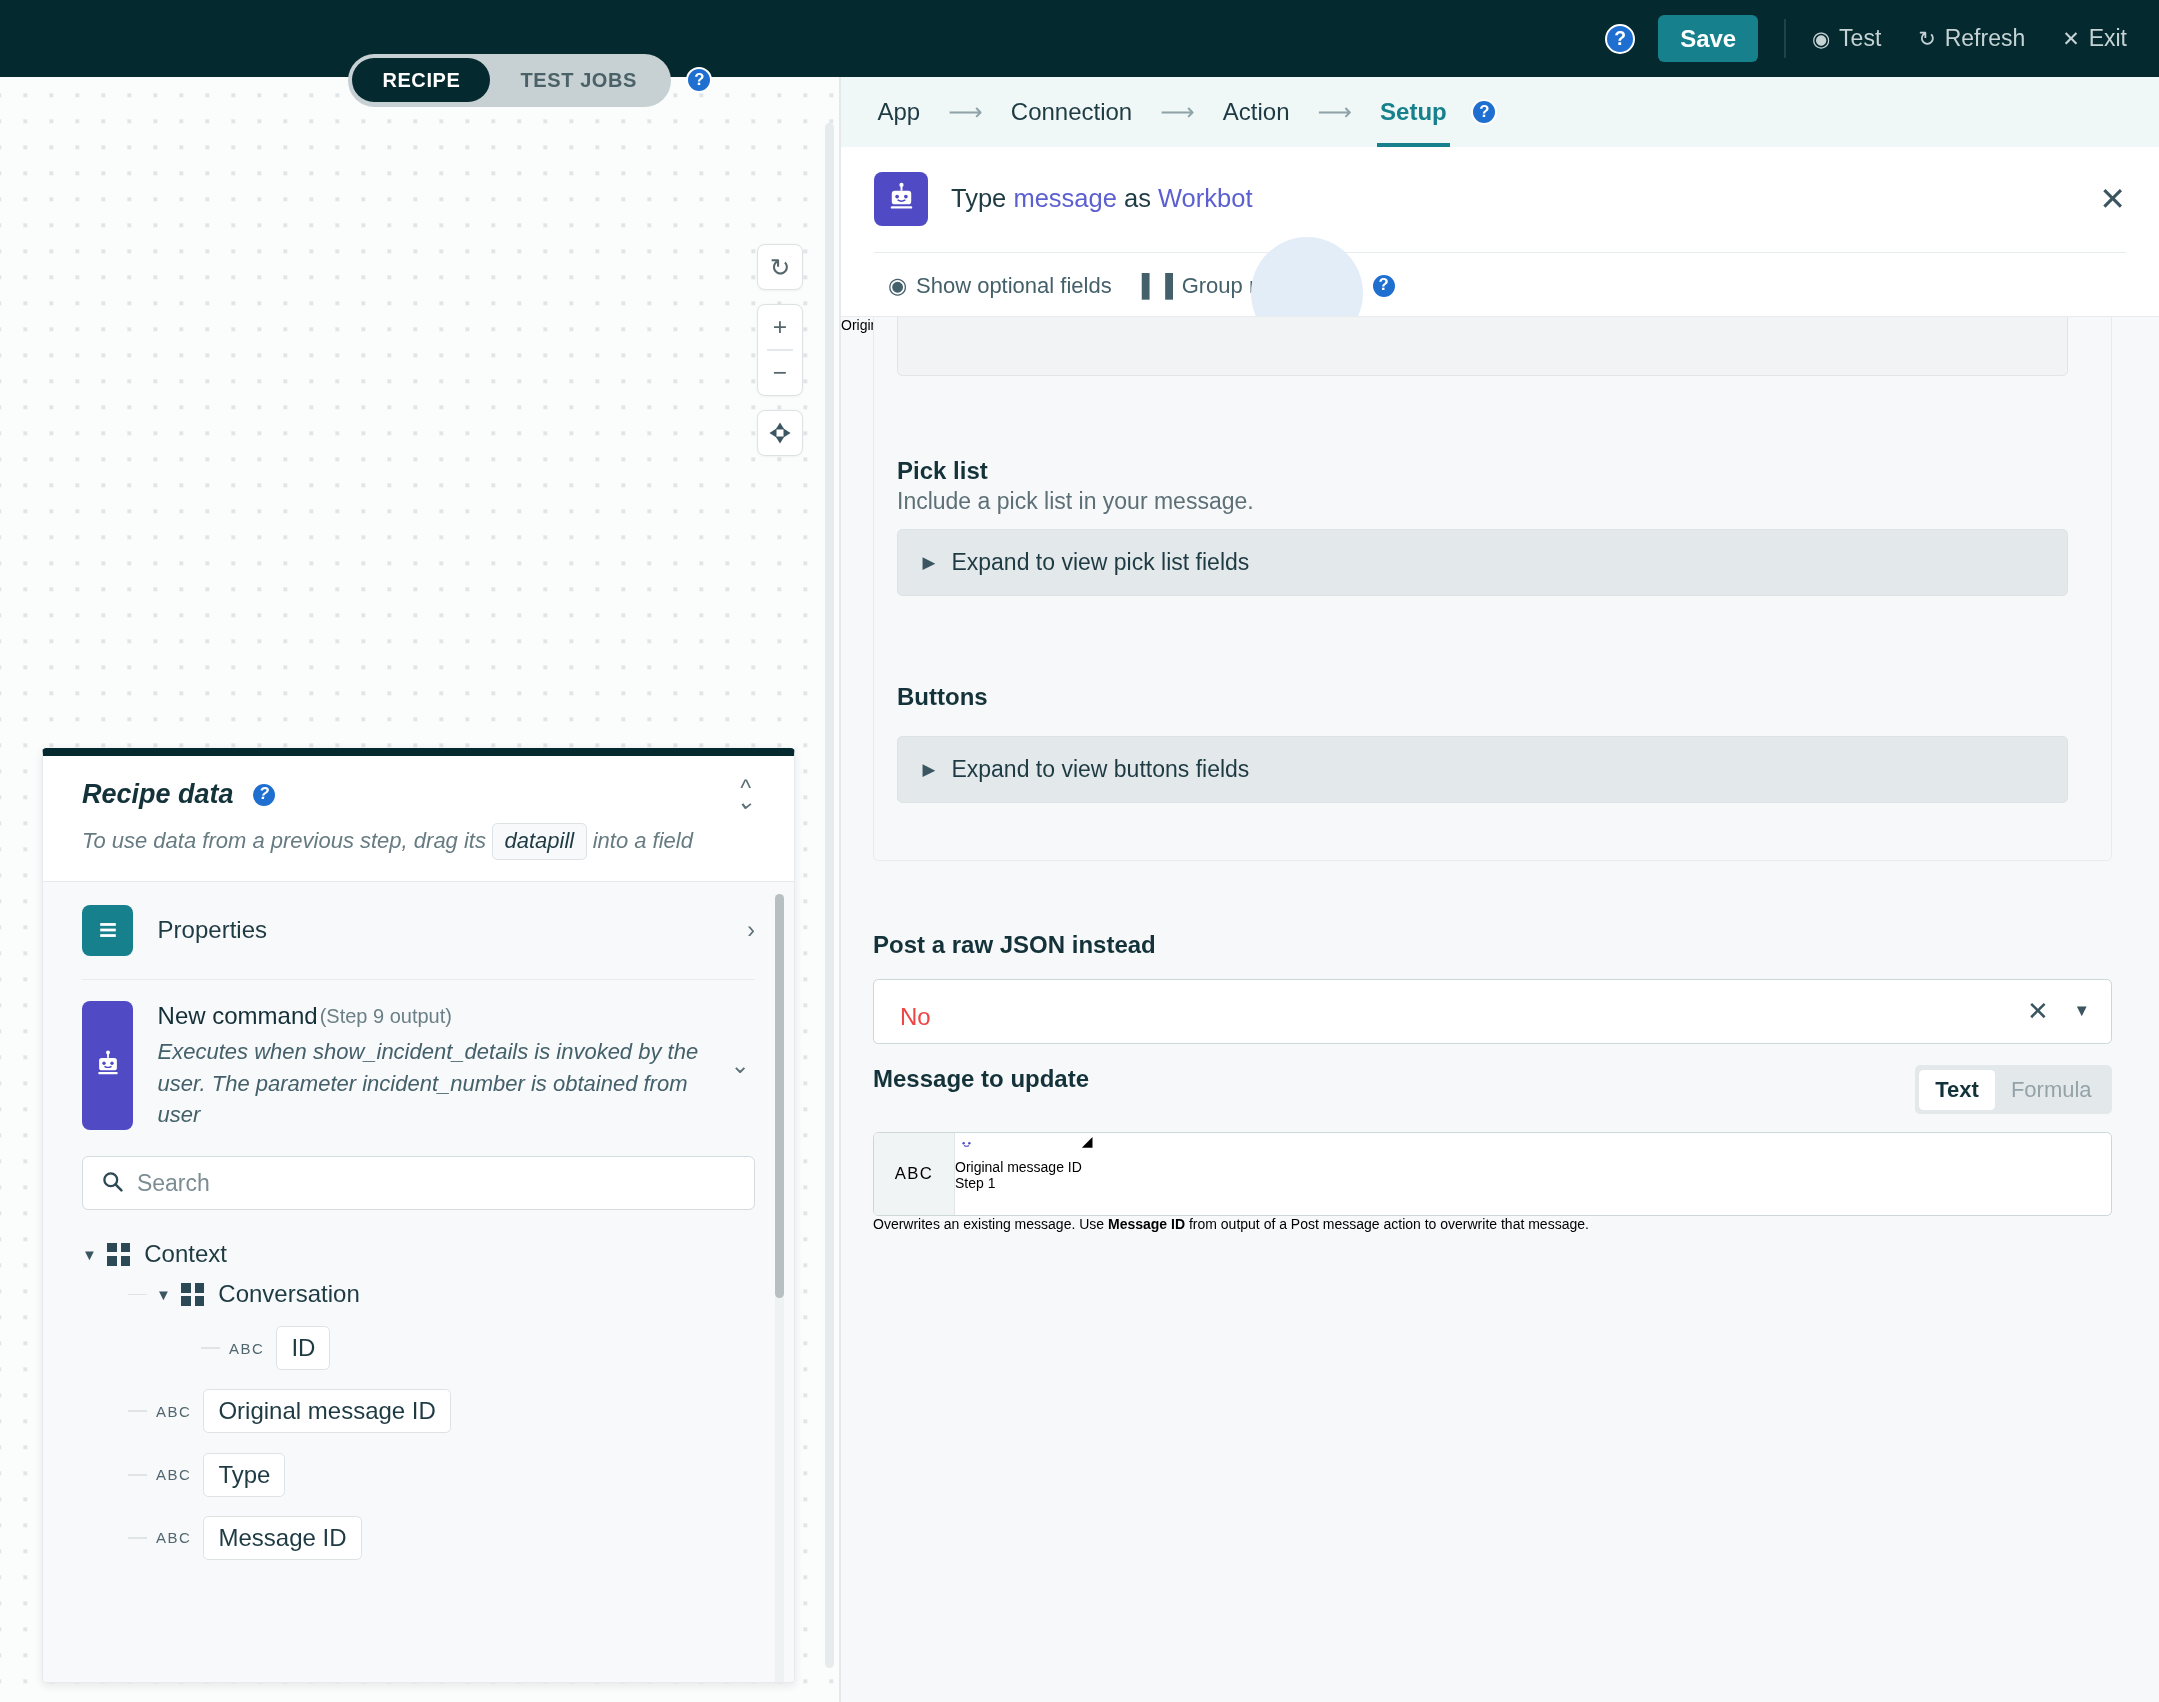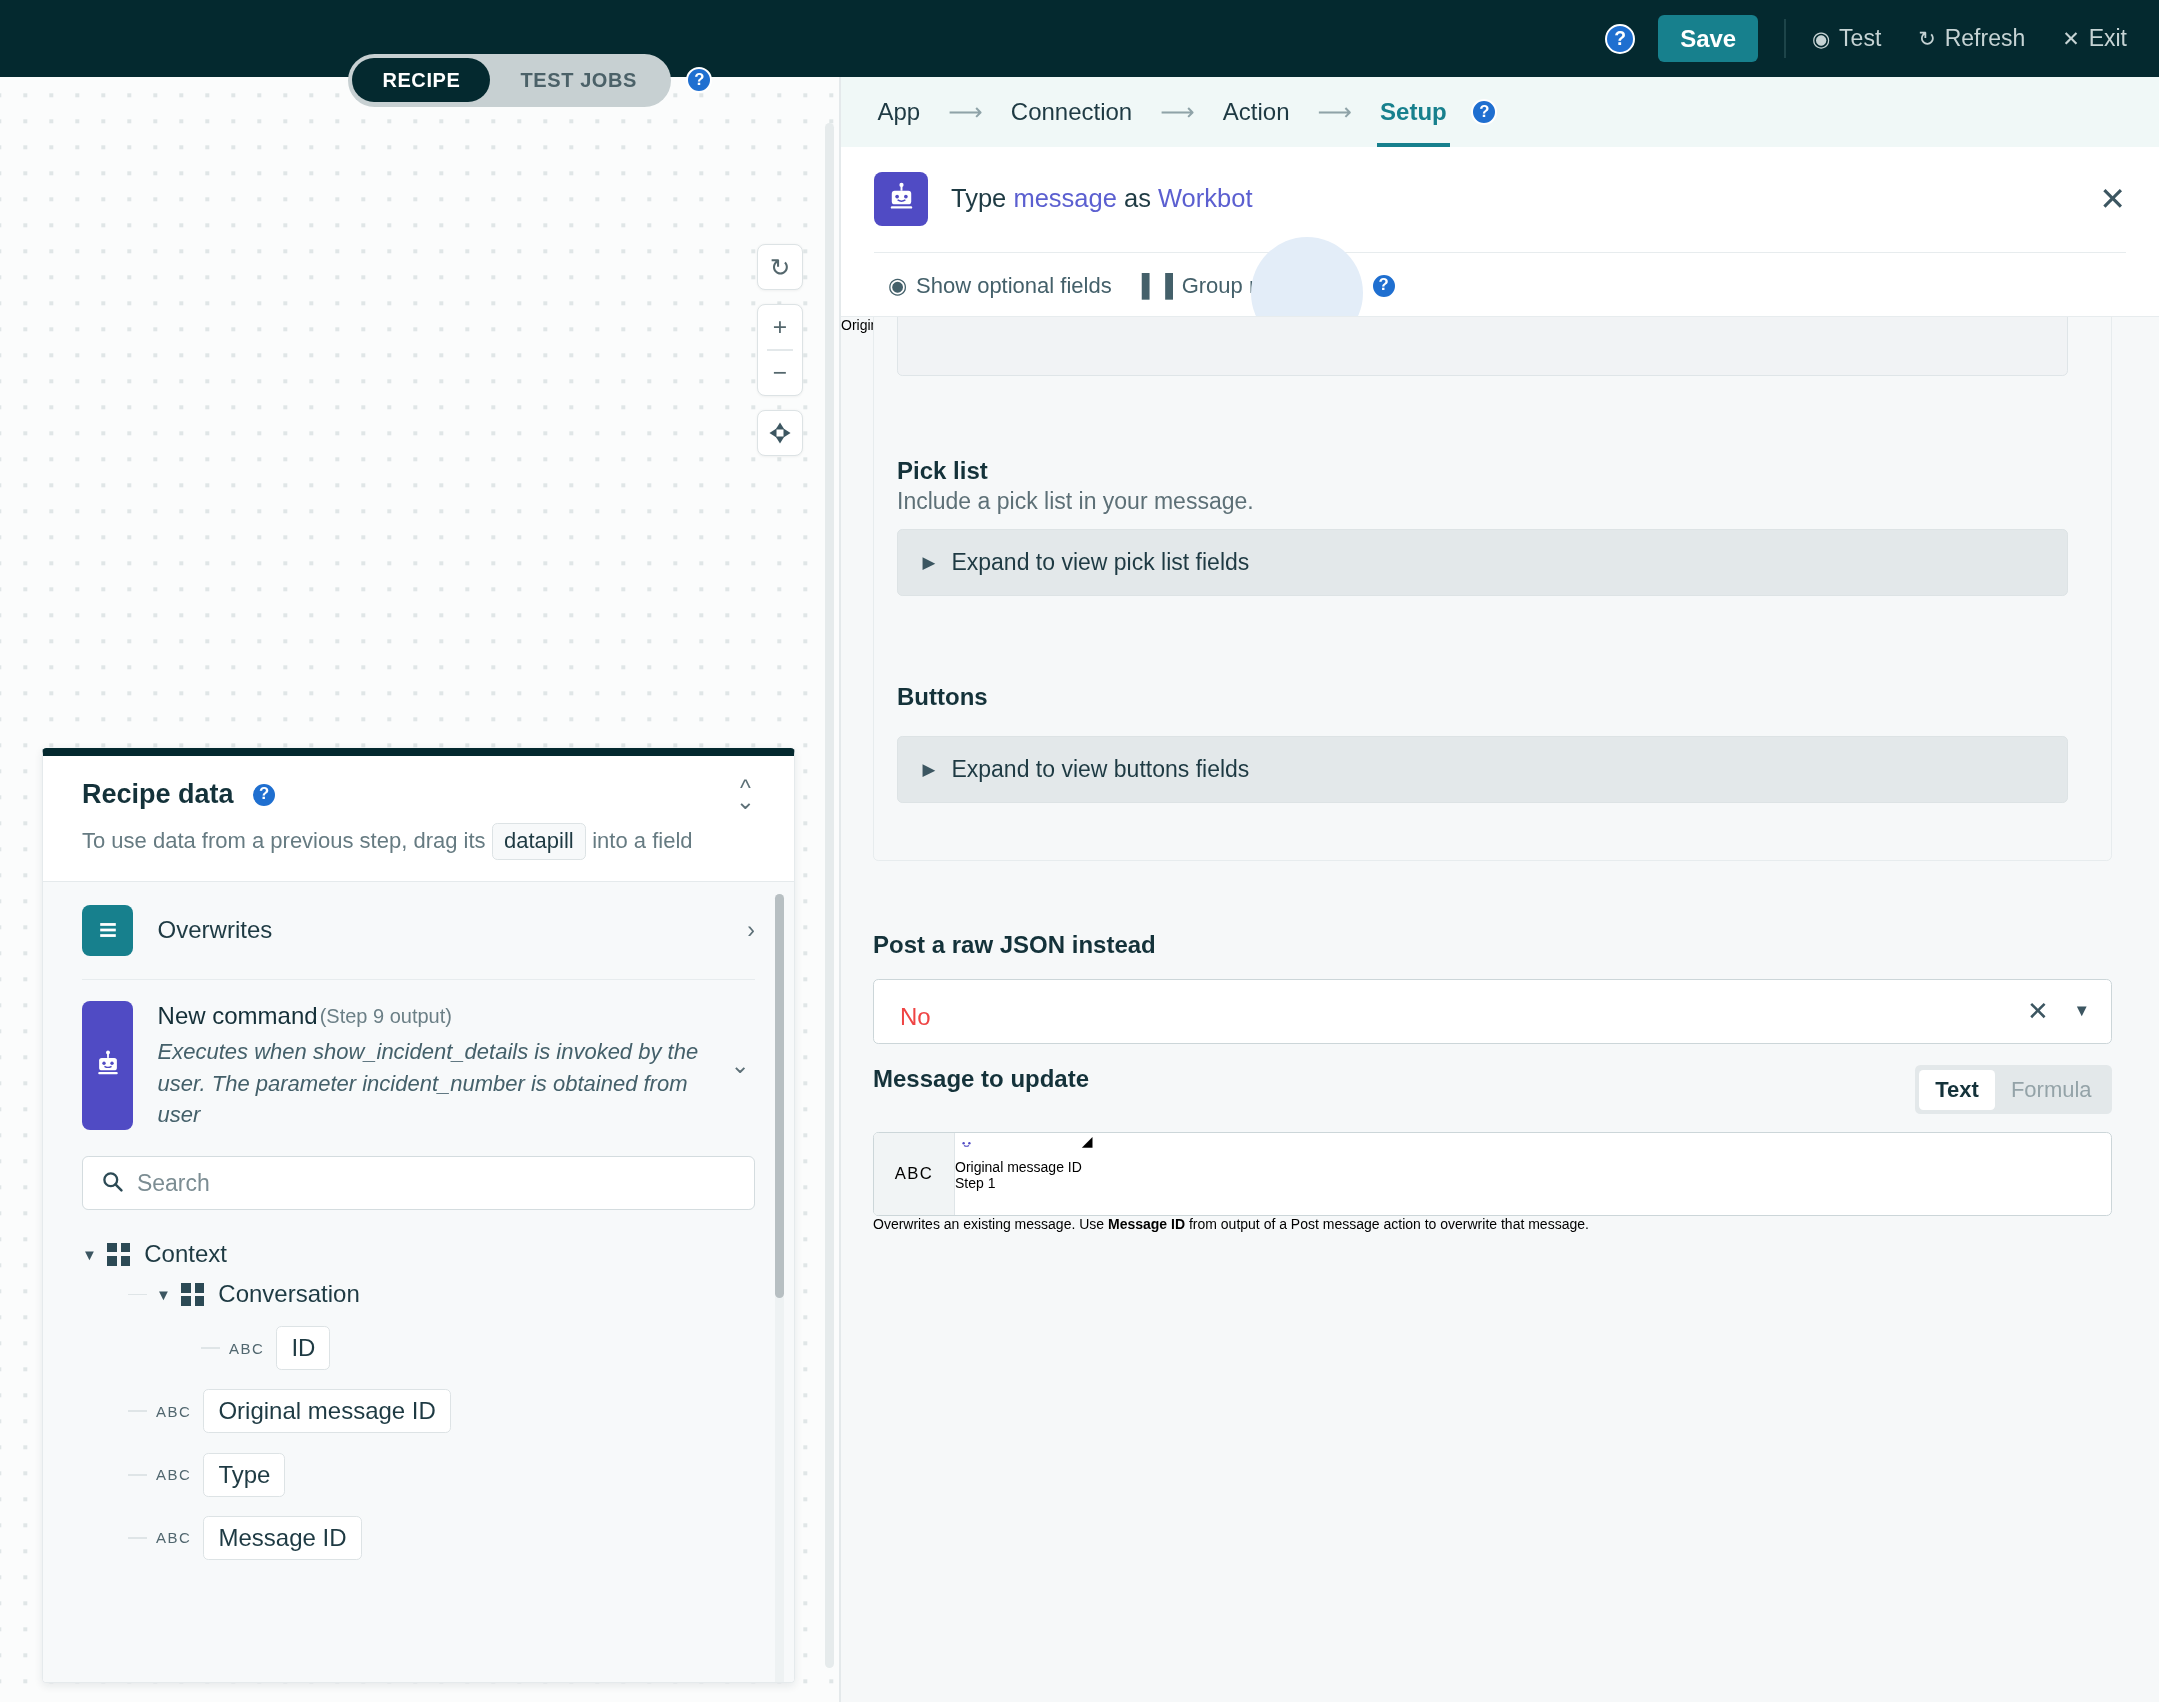--- a/index.html
+++ b/index.html
@@ -87,21 +87,21 @@
   .zc-div { width: 26px; height: 1.8px; background: #e3e8ea; }
 
   
   .recipe-panel {
     position: absolute; left: 42px; top: 748px; width: 753px; height: 935px;
     background: #ffffff; border: 1.8px solid #e5eaec; border-radius: 4.4px;
     border-top: 8px solid #04292f;
     box-shadow: 0 2.6px 8px rgba(20,40,50,.09);
     display: flex; flex-direction: column; overflow: hidden;
   }
-  .rp-head { padding: 23px 39px 21px 39px; background: #fff; }
+  .rp-head { padding: 23px 39px 21px 39px; background: #fff; font-style: italic; }
   .rp-title-row { display: flex; align-items: center; }
   .rp-title { font-size: 27px; font-weight: bold; color: #14323a; }
   .rp-title-row .help-badge { margin-left: 17.6px; }
   .rp-collapse {
     margin-left: auto; color: #5d7077; font-size: 23px; line-height: .8;
     display: flex; flex-direction: column; align-items: center; cursor: pointer;
   }
   .rp-sub {
     margin-top: 12.3px; font-size: 22px; color: #667b82;
     display: flex; align-items: center; flex-wrap: wrap; gap: 6.1px;
@@ -357,21 +357,21 @@
       <div class="rp-scroll-thumb"></div>
 
       <div class="prop-row">
         <div class="sq-icon teal">
           <svg width="26" height="26" viewBox="0 0 30 30">
             <rect x="6" y="7" width="18" height="3.2" fill="#fff"></rect>
             <rect x="6" y="13.4" width="18" height="3.2" fill="#fff"></rect>
             <rect x="6" y="19.8" width="18" height="3.2" fill="#fff"></rect>
           </svg>
         </div>
-        <div class="prop-label">Overwrites</div>
+        <div class="prop-label">Properties</div>
         <div class="chev-right">›</div>
       </div>
 
       <div class="cmd-row">
         <div class="cmd-icon">
           <svg width="32" height="32" viewBox="0 0 36 36">
             <rect x="17" y="4" width="2" height="6" fill="#fff"></rect>
             <circle cx="18" cy="4" r="2.2" fill="#fff"></circle>
             <rect x="8" y="10" width="20" height="14" rx="3" fill="#fff"></rect>
             <circle cx="13.5" cy="16" r="1.9" fill="#504bc4"></circle>

